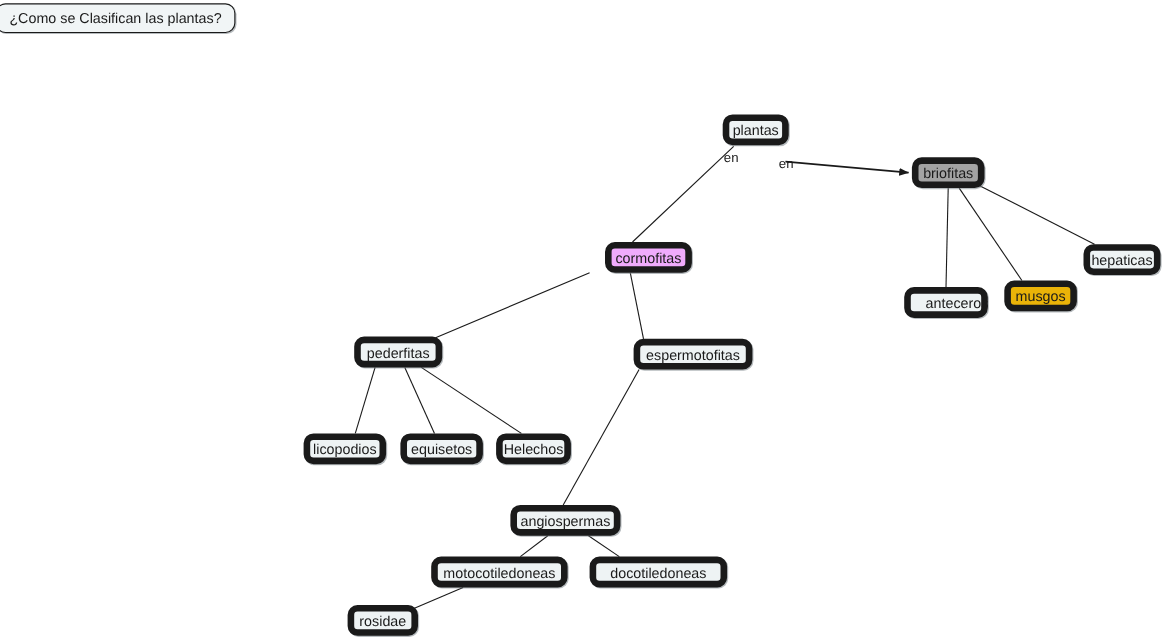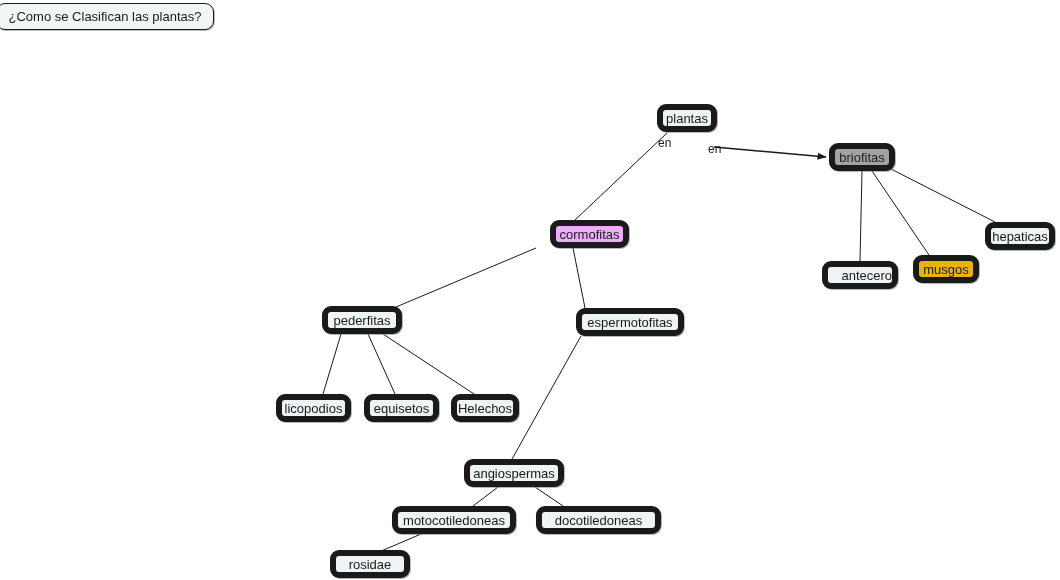--- a/index.html
+++ b/index.html
@@ -126,21 +126,21 @@
       </div>
       <div class="node" style="left: 464px; top: 459px; width: 100px; height: 28px; background: rgb(238, 243, 244); border-color: rgb(26, 26, 26); justify-content: center;">
         <span>angiospermas</span>
       </div>
       <div class="node" style="left: 392px; top: 506px; width: 124px; height: 28px; background: rgb(238, 243, 244); border-color: rgb(26, 26, 26);">
         <span>motocotiledoneas</span>
       </div>
       <div class="node" style="left: 536px; top: 506px; width: 125px; height: 28px; background: rgb(238, 243, 244); border-color: rgb(26, 26, 26);">
         <span>docotiledoneas</span>
       </div>
-      <div class="node" style="left: 330px; top: 550px; width: 80px; height: 28px; background: rgb(238, 243, 244); border-color: rgb(26, 26, 26);">
+      <div class="node" style="left: 316px; top: 550px; width: 64px; height: 28px; background: rgb(238, 243, 244); border-color: rgb(26, 26, 26);">
         <span>rosidae</span>
       </div>
     </div>
 
   <div class="node-title" id="title-box" style="left: -4px; top: 3px; width: 218px; height: 27px;">
     <span>¿Como se Clasifican las plantas?</span>
   </div>
 
 <div class="edge-label" style="left: 658px; top: 137px;">en</div>
     <div class="edge-label" style="left: 708px; top: 143px;">en</div>

